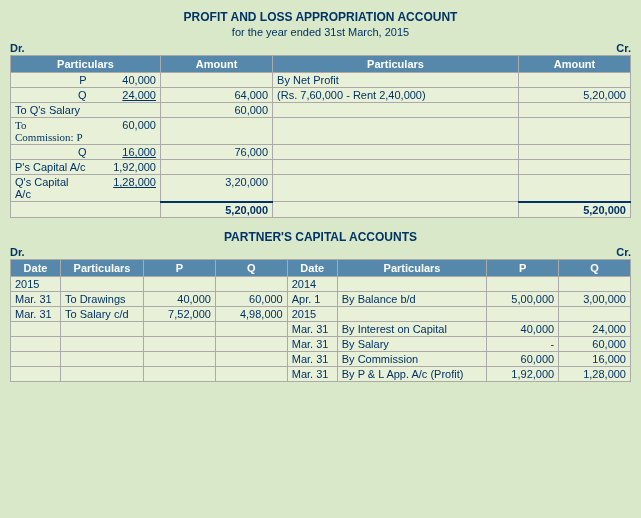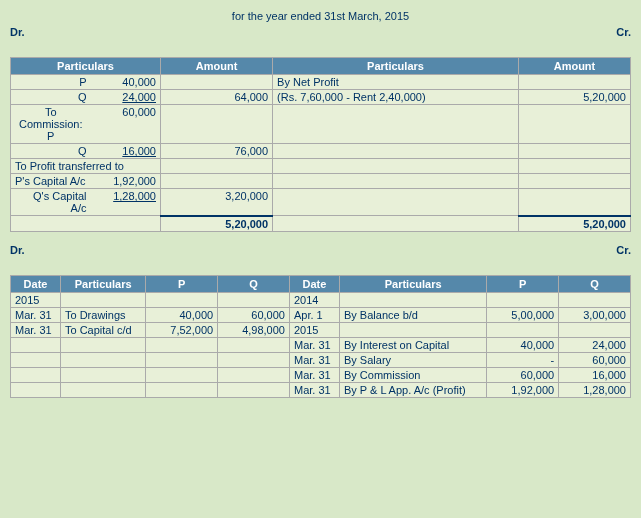--- a/index.html
+++ b/index.html
@@ -23,21 +23,21 @@
       color: #003366;
       font-size: 11px;
       margin-bottom: 4px;
     }
     .dr-cr-row {
       display: flex;
       justify-content: space-between;
       color: #003366;
       font-size: 11px;
       font-weight: bold;
-      margin-bottom: 19px;
+      margin-bottom: 1px;
     }
     table {
       width: 100%;
       border-collapse: collapse;
       background: #e8f0d8;
     }
     th {
       background: #5588aa;
       color: white;
       text-align: center;
@@ -62,20 +62,21 @@
     .total-row td {
       font-weight: bold;
       text-align: right;
     }
     .section-gap { margin-top: 12px; }
   </style>
 </head>
 <body>
 
 <div>
+  <div class="section-title">PROFIT AND LOSS APPROPRIATION  ACCOUNT</div>
   <div class="section-subtitle">for the year ended 31st March, 2015</div>
   <div class="dr-cr-row">
     <span>Dr.</span>
     <span>Cr.</span>
   </div>
 
   <table>
     <thead>
       <tr>
         <th colspan="2">Particulars</th>
@@ -96,71 +97,72 @@
       </tr>
 
       <tr>
         <td style="text-align:right; border-right:none;">Q</td>
         <td style="text-align:right; border-left:none;"><span class="underline">24,000</span></td>
         <td class="amount-col">64,000</td>
         <td>(Rs. 7,60,000  - Rent 2,40,000)</td>
         <td class="amount-col">5,20,000</td>
       </tr>
 
-
-      <tr>
-        <td style="text-align:center; border-right:none;">To Commission: P</td>
+      <tr>
+        <td colspan="2">To Q's Salary</td>
+        <td class="amount-col">60,000</td>
+        <td></td>
+        <td class="amount-col"></td>
+      </tr>
+
+      <tr>
+        <td style="text-align:left; border-right:none;font-family:Liberation Serif, serif;">To Commission: P</td>
         <td style="text-align:right; border-left:none;">60,000</td>
         <td class="amount-col"></td>
         <td></td>
         <td class="amount-col"></td>
       </tr>
 
       <tr>
         <td style="text-align:right; border-right:none;">Q</td>
         <td style="text-align:right; border-left:none;"><span class="underline">16,000</span></td>
         <td class="amount-col">76,000</td>
         <td></td>
         <td class="amount-col"></td>
       </tr>
 
-      <tr>
-        <td colspan="2">To Profit transferred to</td>
-        <td class="amount-col"></td>
-        <td></td>
-        <td class="amount-col"></td>
-      </tr>
 
       <tr>
         <td style="text-align:left; border-right:none;">P's Capital A/c</td>
         <td style="text-align:right; border-left:none;">1,92,000</td>
         <td class="amount-col"></td>
         <td></td>
         <td class="amount-col"></td>
       </tr>
 
       <tr>
-        <td style="text-align:right; border-right:none;">Q's Capital A/c</td>
+        <td style="border-right:none;">Q's Capital A/c</td>
         <td style="text-align:right; border-left:none;"><span class="underline">1,28,000</span></td>
         <td class="amount-col">3,20,000</td>
         <td></td>
         <td class="amount-col"></td>
       </tr>
 
       <tr class="total-row">
         <td colspan="2" style="text-align:center; font-weight:bold;"></td>
         <td class="amount-col bold" style="border-top: 2px solid #003366;">5,20,000</td>
         <td></td>
         <td class="amount-col bold" style="border-top: 2px solid #003366;">5,20,000</td>
       </tr>
     </tbody>
   </table>
 </div>
 
 <div class="section-gap">
+  <div class="section-title">PARTNER'S CAPITAL  ACCOUNTS</div>
   <div class="dr-cr-row">
     <span>Dr.</span>
     <span>Cr.</span>
   </div>
 
   <table>
     <thead>
       <tr>
         <th style="width:50px;">Date</th>
         <th>Particulars</th>
@@ -191,21 +193,21 @@
         <td class="amount-col">40,000</td>
         <td class="amount-col">60,000</td>
         <td>Apr. 1</td>
         <td>By Balance b/d</td>
         <td class="amount-col">5,00,000</td>
         <td class="amount-col">3,00,000</td>
       </tr>
 
       <tr>
         <td>Mar. 31</td>
-        <td>To Capital c/d</td>
+        <td>To Salary c/d</td>
         <td class="amount-col">7,52,000</td>
         <td class="amount-col">4,98,000</td>
         <td>2015</td>
         <td></td>
         <td class="amount-col"></td>
         <td class="amount-col"></td>
       </tr>
 
       <tr>
         <td></td>

